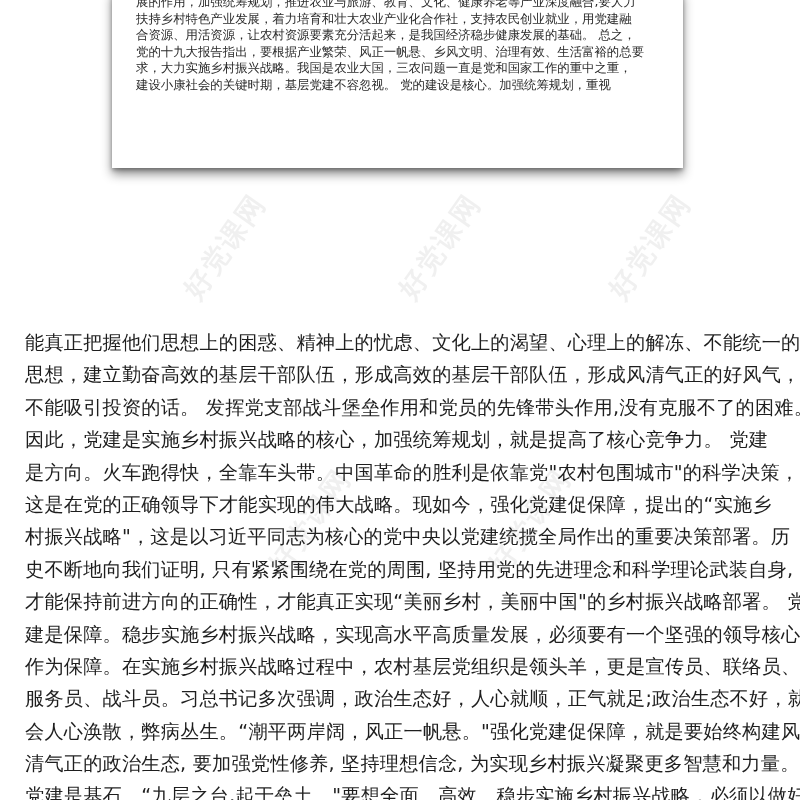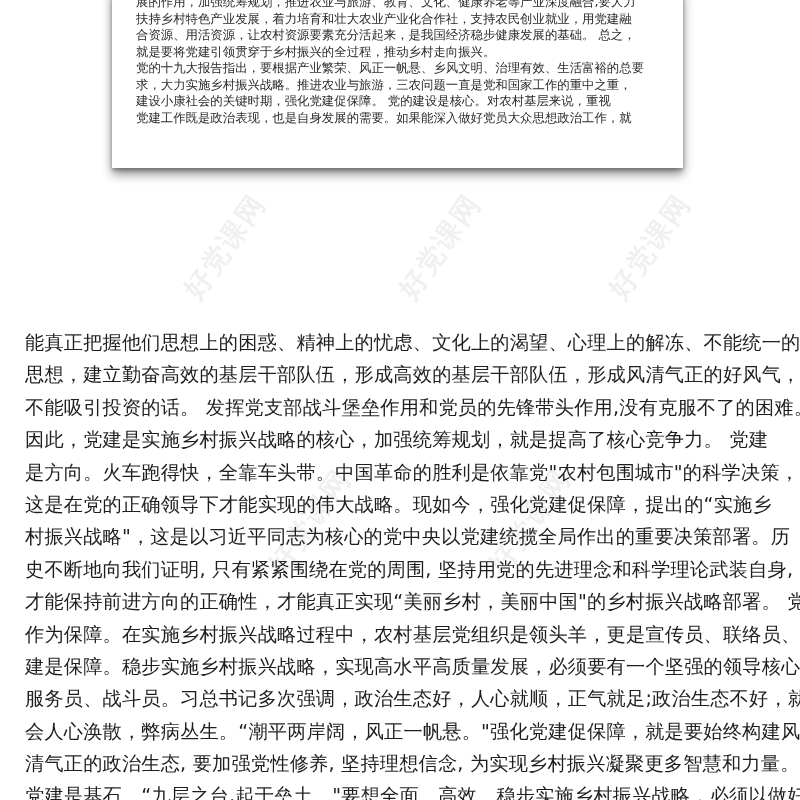--- a/index.html
+++ b/index.html
@@ -35,44 +35,42 @@
   }
 </style>
 </head>
 <body>
 
 <div class="doc-panel">
   <div class="doc-lines">
     <div class="doc-line">展的作用，加强统筹规划，推进农业与旅游、教育、文化、健康养老等产业深度融合,要大力</div>
     <div class="doc-line">扶持乡村特色产业发展，着力培育和壮大农业产业化合作社，支持农民创业就业，用党建融</div>
     <div class="doc-line">合资源、用活资源，让农村资源要素充分活起来，是我国经济稳步健康发展的基础。 总之，</div>
-    <div class="doc-line">就是要将党建引领贯穿于乡村振兴的全过程，推动乡村走向振兴。</div>
     <div class="doc-line">党的十九大报告指出，要根据产业繁荣、风正一帆悬、乡风文明、治理有效、生活富裕的总要</div>
-    <div class="doc-line">求，大力实施乡村振兴战略。推进农业与旅游，三农问题一直是党和国家工作的重中之重，</div>
-    <div class="doc-line">建设小康社会的关键时期，强化党建促保障。 党的建设是核心。对农村基层来说，重视</div>
-    <div class="doc-line">党建工作既是政治表现，也是自身发展的需要。如果能深入做好党员大众思想政治工作，就</div>
+    <div class="doc-line">求，大力实施乡村振兴战略。我国是农业大国，三农问题一直是党和国家工作的重中之重，</div>
+    <div class="doc-line">建设小康社会的关键时期，基层党建不容忽视。 党的建设是核心。加强统筹规划，重视</div>
   </div>
 </div>
 
 <div class="watermark" style="left:175px; top:285px;">好党课网</div>
 <div class="watermark" style="left:390px; top:285px;">好党课网</div>
 <div class="watermark" style="left:600px; top:285px;">好党课网</div>
 <div class="watermark" style="left:260px; top:560px;">好党课网</div>
 <div class="watermark" style="left:480px; top:560px;">好党课网</div>
 
 <div class="body-text">
   <div class="body-line">能真正把握他们思想上的困惑、精神上的忧虑、文化上的渴望、心理上的解冻、不能统一的</div>
   <div class="body-line">思想，建立勤奋高效的基层干部队伍，形成高效的基层干部队伍，形成风清气正的好风气，</div>
   <div class="body-line">不能吸引投资的话。 发挥党支部战斗堡垒作用和党员的先锋带头作用,没有克服不了的困难。</div>
   <div class="body-line">因此，党建是实施乡村振兴战略的核心，加强统筹规划，就是提高了核心竞争力。 党建</div>
   <div class="body-line">是方向。火车跑得快，全靠车头带。中国革命的胜利是依靠党"农村包围城市"的科学决策，</div>
   <div class="body-line">这是在党的正确领导下才能实现的伟大战略。现如今，强化党建促保障，提出的“实施乡</div>
   <div class="body-line">村振兴战略"，这是以习近平同志为核心的党中央以党建统揽全局作出的重要决策部署。历</div>
   <div class="body-line">史不断地向我们证明, 只有紧紧围绕在党的周围, 坚持用党的先进理念和科学理论武装自身,</div>
   <div class="body-line">才能保持前进方向的正确性，才能真正实现“美丽乡村，美丽中国"的乡村振兴战略部署。 党</div>
+  <div class="body-line">建是保障。稳步实施乡村振兴战略，实现高水平高质量发展，必须要有一个坚强的领导核心</div>
   <div class="body-line">作为保障。在实施乡村振兴战略过程中，农村基层党组织是领头羊，更是宣传员、联络员、</div>
-  <div class="body-line">建是保障。稳步实施乡村振兴战略，实现高水平高质量发展，必须要有一个坚强的领导核心</div>
   <div class="body-line">服务员、战斗员。习总书记多次强调，政治生态好，人心就顺，正气就足;政治生态不好，就</div>
   <div class="body-line">会人心涣散，弊病丛生。“潮平两岸阔，风正一帆悬。"强化党建促保障，就是要始终构建风</div>
   <div class="body-line">清气正的政治生态, 要加强党性修养, 坚持理想信念, 为实现乡村振兴凝聚更多智慧和力量。</div>
   <div class="body-line">党建是基石。“九层之台,起于垒土。"要想全面、高效、稳步实施乡村振兴战略，必须以做好</div>
 
 </div>
 
 </body></html>

